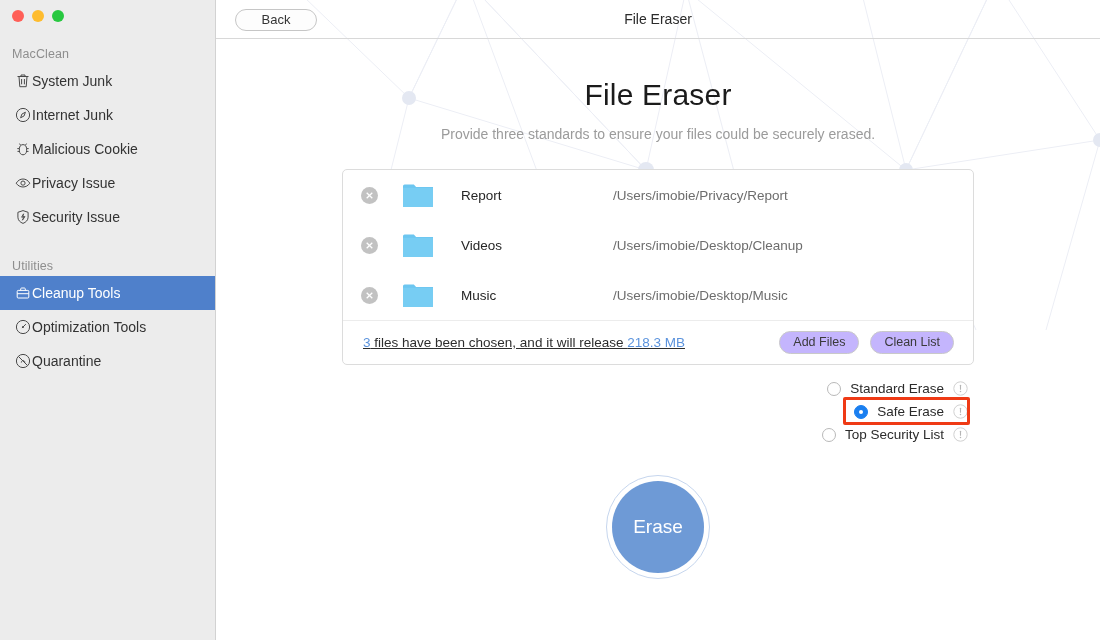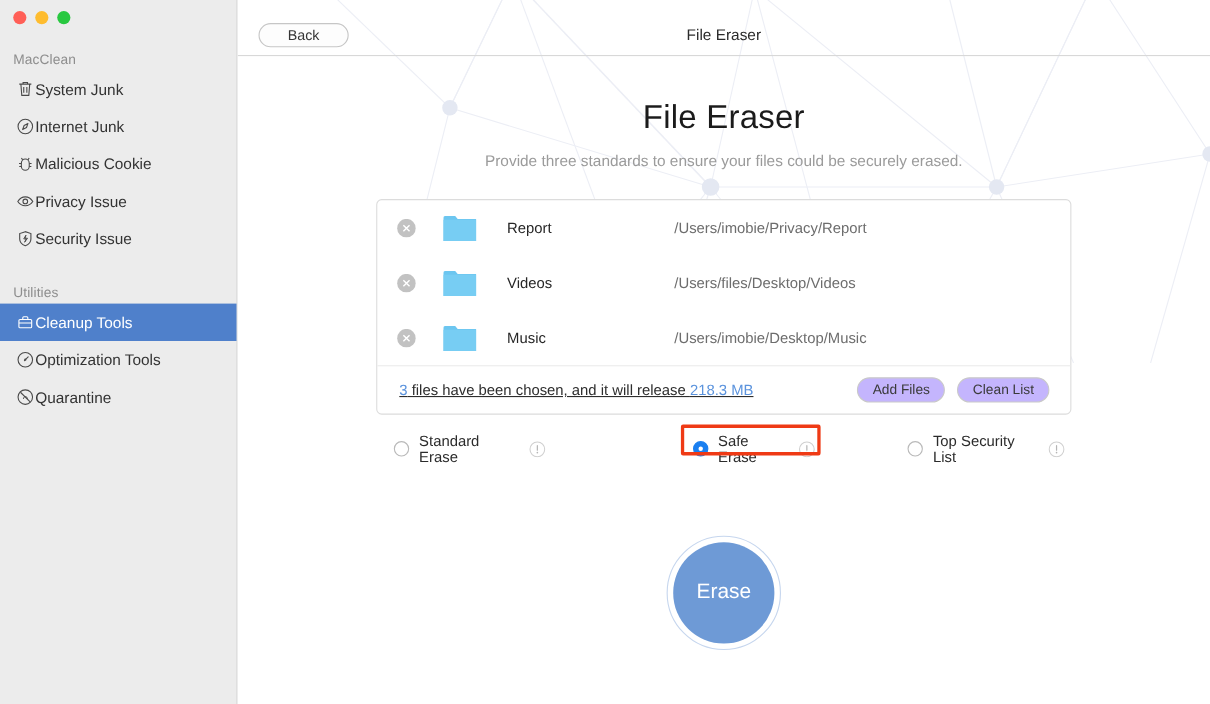--- a/index.html
+++ b/index.html
@@ -76,21 +76,20 @@
     pointer-events: none;
   }
 
   #titlebar {
     position: relative;
     height: 39px;
     border-bottom: 1px solid #d8d8d8;
     display: flex;
     align-items: center;
     z-index: 3;
-    margin-top: 12px;
   }
   #back-btn {
     position: absolute;
     left: 19px; top: 9px;
     width: 82px; height: 22px;
     border: 1px solid #c6c6c6;
     border-radius: 11px;
     background: #fdfdfd;
     font-size: 13px;
     color: #353535;
@@ -191,22 +190,23 @@
     margin-left: 11px;
   }
 
   
   #radio-row {
     position: relative;
     z-index: 2;
     width: 632px;
     margin: 12px auto 0 auto;
     display: flex;
-    align-items: flex-start;
+    align-items: flex-end;
     height: 30px;
+    flex-direction: column;
   }
   .radio-opt {
     display: flex;
     align-items: center;
     gap: 9px;
     cursor: default;
     padding: 4px 6px;
   }
   #opt-standard { margin-left: 10px; }
   #opt-safe { margin-left: 122px; position: relative; }
@@ -437,21 +437,21 @@
       <div class="file-row">
         <svg class="del-btn" viewBox="0 0 17 17">
           <circle cx="8.5" cy="8.5" r="8.5" fill="#c2c2c2"></circle>
           <path d="M5.7 5.7 11.3 11.3M11.3 5.7 5.7 11.3" stroke="#ffffff" stroke-width="1.3" fill="none"></path>
         </svg>
         <svg class="folder-ico" viewBox="0 0 30 24">
           <path d="M0 3a1.6 1.6 0 0 1 1.6-1.6h9.2l2.3 2.6H30V24H0z" fill="#6cc6f0"></path>
           <path d="M0 4.8h30V24H0z" fill="#77cdf3"></path>
         </svg>
         <div class="f-name">Videos</div>
-        <div class="f-path">/Users/files/Desktop/Videos</div>
+        <div class="f-path">/Users/imobie/Desktop/Cleanup</div>
       </div>
 
       <div class="file-row">
         <svg class="del-btn" viewBox="0 0 17 17">
           <circle cx="8.5" cy="8.5" r="8.5" fill="#c2c2c2"></circle>
           <path d="M5.7 5.7 11.3 11.3M11.3 5.7 5.7 11.3" stroke="#ffffff" stroke-width="1.3" fill="none"></path>
         </svg>
         <svg class="folder-ico" viewBox="0 0 30 24">
           <path d="M0 3a1.6 1.6 0 0 1 1.6-1.6h9.2l2.3 2.6H30V24H0z" fill="#6cc6f0"></path>
           <path d="M0 4.8h30V24H0z" fill="#77cdf3"></path>

